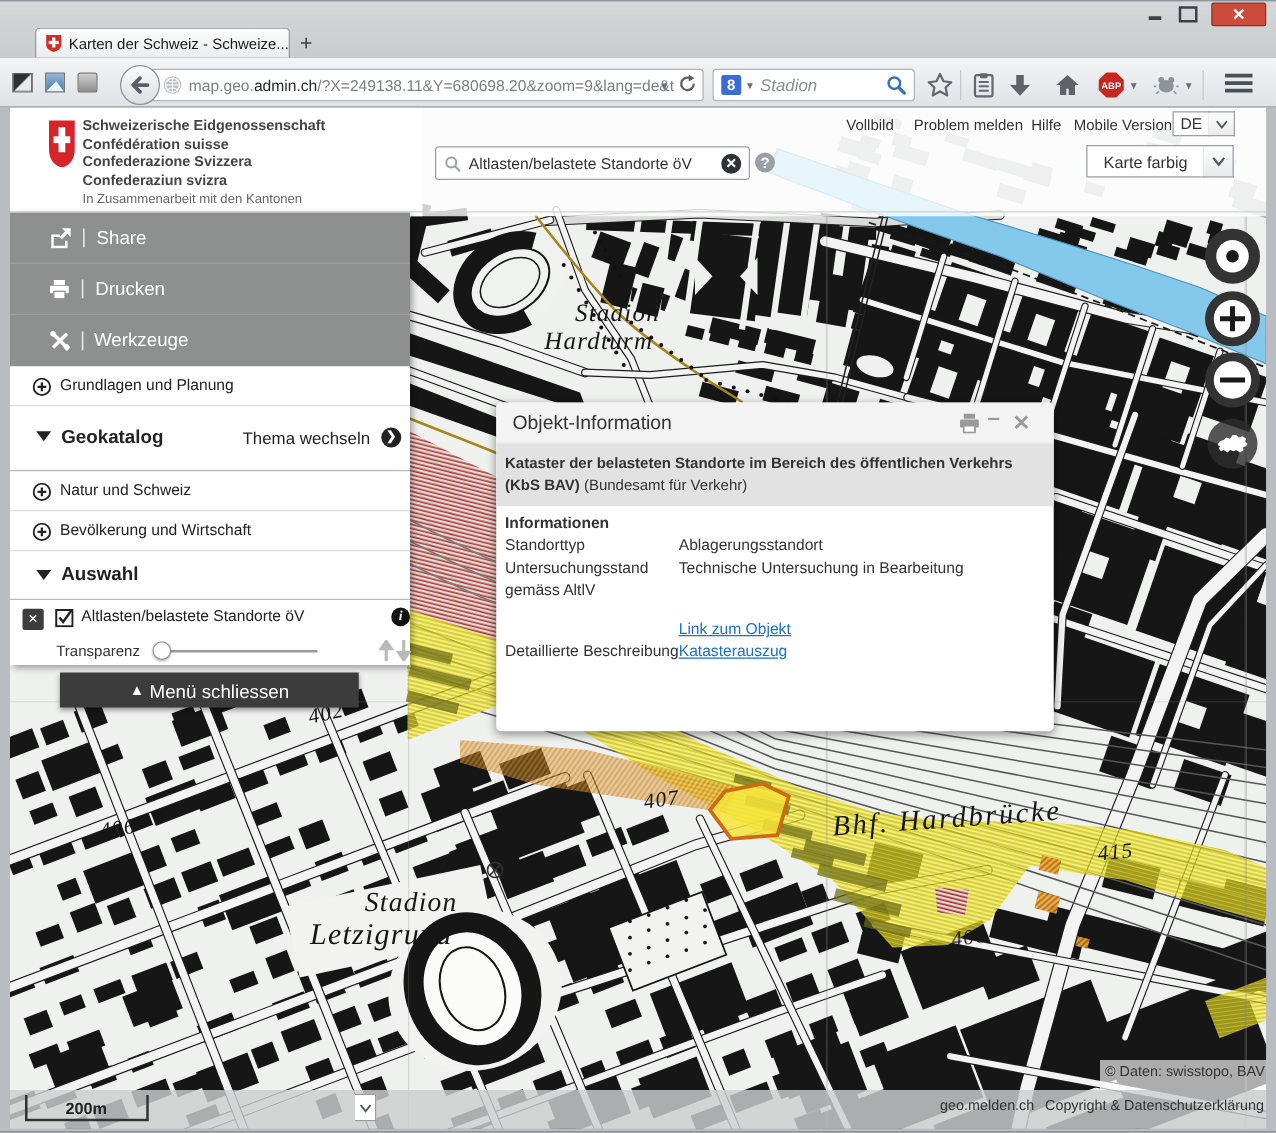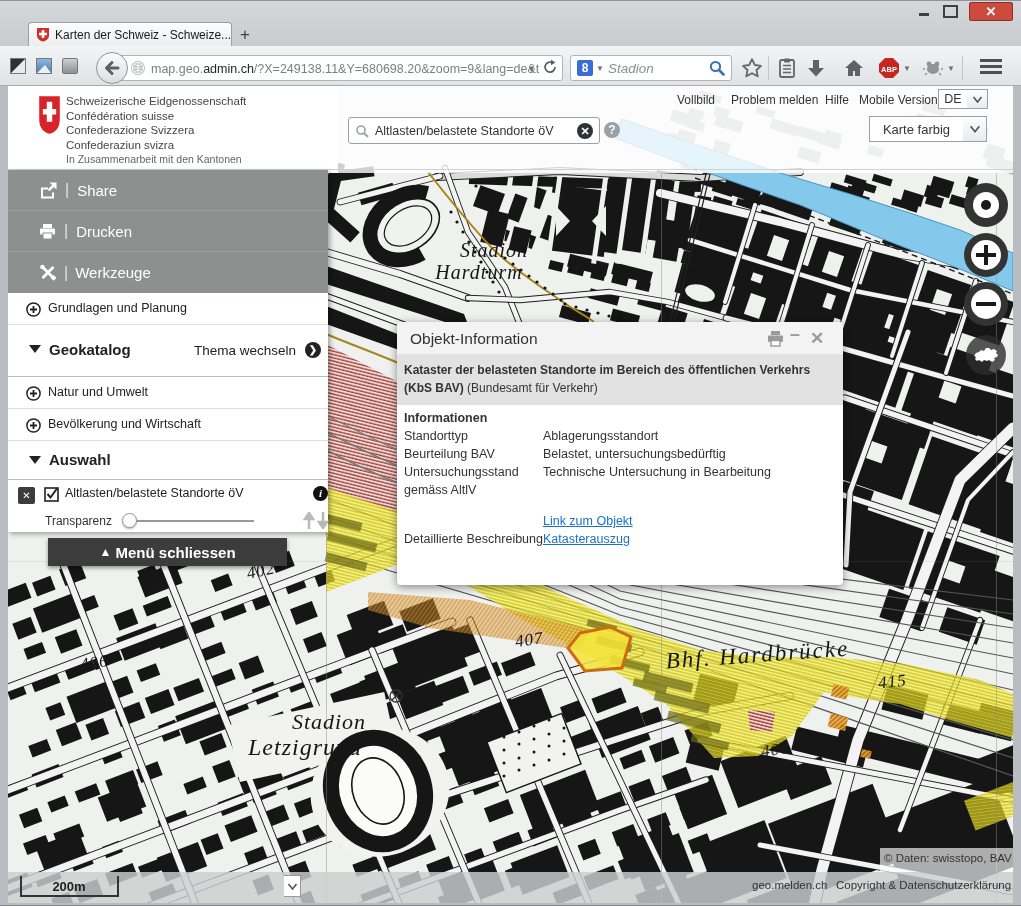--- a/index.html
+++ b/index.html
@@ -572,21 +572,21 @@
     <rect x="8" y="86" width="1005" height="87" fill="#ffffff" opacity="0.8"></rect>
     <rect x="8" y="86" width="330" height="87" fill="#ffffff"></rect>
   </svg>
 
 <div class="abs" style="left:8px;top:86px;width:1005px;height:84px;border-bottom:1px solid #cfd2d4">
  <svg class="abs" style="left:30px;top:9px" width="23" height="39" viewBox="0 0 38 64">
       <path d="M2,2 h34 v38 c0,15-8,22-17,24 C10,62 2,55 2,40 Z" fill="#d8232a"></path>
       <rect x="14.5" y="11" width="9" height="33" fill="#fff"></rect>
       <rect x="8" y="23" width="22" height="9" fill="#fff"></rect>
     </svg>
- <div class="abs" style="left:58px;top:8px;font-size:11.5px;font-weight:normal;color:#454545;line-height:14.5px">Schweizerische Eidgenossenschaft<br>Confédération suisse<br>Confederazione Svizzera<br>Confederaziun svizra</div>
+ <div class="abs" style="left:58px;top:8px;font-size:11.5px;font-weight:bold;color:#454545;line-height:14.5px">Schweizerische Eidgenossenschaft<br>Confédération suisse<br>Confederazione Svizzera<br>Confederaziun svizra</div>
  <div class="abs" style="left:58px;top:67px;font-size:10.5px;color:#666">In Zusammenarbeit mit den Kantonen</div>
 </div>
 <div class="abs" style="left:348px;top:117px;width:252px;height:27px;background:#fff;border:1px solid #9aa0a5;border-radius:3px;display:flex;align-items:center;padding:0 6px">
  <svg width="14" height="14" viewBox="0 0 14 14">
       <circle cx="6" cy="6" r="4" fill="none" stroke="#9aa0a5" stroke-width="1.6"></circle>
       <line x1="9" y1="9" x2="13" y2="13" stroke="#9aa0a5" stroke-width="1.8"></line>
     </svg>
  <span style="font-size:12.5px;color:#333;margin-left:6px;white-space:nowrap">Altlasten/belastete Standorte öV</span>
  <span style="margin-left:auto;width:16px;height:16px;border-radius:50%;background:#2f3337;color:#fff;font-size:11px;font-weight:bold;text-align:center;line-height:16px">✕</span>
 </div>
@@ -645,21 +645,21 @@
   <span class="abs" style="left:21px;top:20px;width:0;height:0;border-left:6px solid transparent;border-right:6px solid transparent;border-top:8px solid #222"></span>
   <span class="abs" style="left:41px;top:16px;font-size:15px;font-weight:bold;color:#222">Geokatalog</span>
   <span class="abs" style="left:186px;top:18px;font-size:13.5px;color:#222">Thema wechseln</span>
   <span class="abs" style="left:297px;top:17px;width:16px;height:16px;border-radius:50%;background:#222;color:#fff;font-size:10px;text-align:center;line-height:16px;font-weight:bold">❯</span>
  </div>
  <div style="height:32px;border-bottom:1px solid #ddd;position:relative">
   <svg class="abs" style="left:18px;top:9px" width="15" height="15" viewBox="0 0 15 15">
         <circle cx="7.5" cy="7.5" r="6.6" fill="none" stroke="#222" stroke-width="1.5"></circle>
         <path d="M7.5,4 v7 M4,7.5 h7" stroke="#222" stroke-width="1.8"></path>
       </svg>
-  <span class="abs" style="left:40px;top:8px;font-size:12.5px;color:#222">Natur und Umwelt</span>
+  <span class="abs" style="left:40px;top:8px;font-size:12.5px;color:#222">Natur und Schweiz</span>
  </div>
  <div style="height:32px;border-bottom:1px solid #ddd;position:relative">
   <svg class="abs" style="left:18px;top:9px" width="15" height="15" viewBox="0 0 15 15">
         <circle cx="7.5" cy="7.5" r="6.6" fill="none" stroke="#222" stroke-width="1.5"></circle>
         <path d="M7.5,4 v7 M4,7.5 h7" stroke="#222" stroke-width="1.8"></path>
       </svg>
   <span class="abs" style="left:40px;top:8px;font-size:12.5px;color:#222">Bevölkerung und Wirtschaft</span>
  </div>
  <div style="height:39px;border-bottom:1px solid #bbb;position:relative">
   <span class="abs" style="left:21px;top:15px;width:0;height:0;border-left:6px solid transparent;border-right:6px solid transparent;border-top:8px solid #222"></span>
@@ -675,45 +675,41 @@
   <span class="abs" style="left:305px;top:6px;width:15px;height:15px;border-radius:50%;background:#111;color:#fff;font-size:11px;font-weight:bold;font-style:italic;text-align:center;line-height:15px;font-family:'Liberation Serif',serif">i</span>
   <span class="abs" style="left:37px;top:34px;font-size:12px;color:#333">Transparenz</span>
   <span class="abs" style="left:121px;top:40px;width:125px;height:2px;background:#999"></span>
   <span class="abs" style="left:114px;top:33px;width:15px;height:15px;border-radius:50%;background:#fdfdfd;border:1px solid #999;box-shadow:0 1px 2px rgba(0,0,0,.3)"></span>
   <svg class="abs" style="left:293px;top:32px" width="30" height="17" viewBox="0 0 30 17">
         <path d="M8,17 V7 M8,7 h-4 l4,-6 l4,6 h-4" fill="#b9b9b9" stroke="#b9b9b9" stroke-width="2.5"></path>
         <path d="M22,0 v10 M22,10 h-4 l4,6 l4,-6 h-4" fill="#b9b9b9" stroke="#b9b9b9" stroke-width="2.5"></path>
       </svg>
  </div>
 </div>
-<div class="abs" style="left:48px;top:538px;width:239px;height:28px;background:#3c3c3c;color:#fff;text-align:center;font-size:15px;font-weight:bold;line-height:28px;box-shadow:0 2px 4px rgba(0,0,0,.4)"><span style="font-size:12px;vertical-align:2px">▲</span> Menü schliessen</div>
+<div class="abs" style="left:48px;top:538px;width:239px;height:28px;background:#3c3c3c;color:#fff;text-align:center;font-size:15px;font-weight:normal;line-height:28px;box-shadow:0 2px 4px rgba(0,0,0,.4)"><span style="font-size:12px;vertical-align:2px">▲</span> Menü schliessen</div>
 
 <div class="abs" style="left:397px;top:322px;width:446px;height:263px;background:#fff;border-radius:4px;box-shadow:0 2px 8px rgba(0,0,0,.45);overflow:hidden">
  <div style="height:33px;background:#f3f3f3;position:relative;border-bottom:1px solid #e6e6e6">
   <span class="abs" style="left:13px;top:8px;font-size:15.5px;color:#333">Objekt-Information</span>
   <svg class="abs" style="left:370px;top:8px" width="17" height="17" viewBox="0 0 17 17">
         <rect x="4" y="1" width="9" height="4" fill="#9a9a9a"></rect>
         <rect x="1" y="5.5" width="15" height="6.5" rx="1" fill="#9a9a9a"></rect>
         <rect x="4" y="10.5" width="9" height="5.5" fill="#fff" stroke="#9a9a9a" stroke-width="1.4"></rect>
       </svg>
   <span class="abs" style="left:393px;top:2px;font-size:18px;color:#9a9a9a;font-weight:bold">–</span>
   <span class="abs" style="left:413px;top:6px;font-size:17px;color:#9a9a9a;font-weight:bold">✕</span>
  </div>
  <div style="background:#e2e2e2;padding:6px 10px 8px 7px;font-size:12px;color:#333;line-height:18px"><b>Kataster der belasteten Standorte im Bereich des öffentlichen Verkehrs<br>(KbS BAV)</b> (Bundesamt für Verkehr)</div>
  <div style="padding:4px 10px 0 7px;font-size:12.5px;color:#333;line-height:18px">
   <div style="font-weight:bold">Informationen</div>
   <table style="font-size:12.5px;color:#333;border-spacing:0;line-height:18px">
    <tbody>
    <tr>
             <td style="white-space:nowrap">Standorttyp</td>
             <td>Ablagerungsstandort</td>
-          </tr>
-   <tr>
-            <td style="white-space:nowrap">Beurteilung BAV</td>
-            <td>Belastet, untersuchungsbedürftig</td>
           </tr>
    <tr>
             <td style="vertical-align:top">Untersuchungsstand<br>gemäss AltlV</td>
             <td style="vertical-align:top">Technische Untersuchung in Bearbeitung</td>
           </tr>
    <tr>
             <td style="padding-top:13px"></td>
             <td style="padding-top:13px"><span style="color:#1c70c8;text-decoration:underline">Link zum Objekt</span></td>
           </tr>
    <tr>

